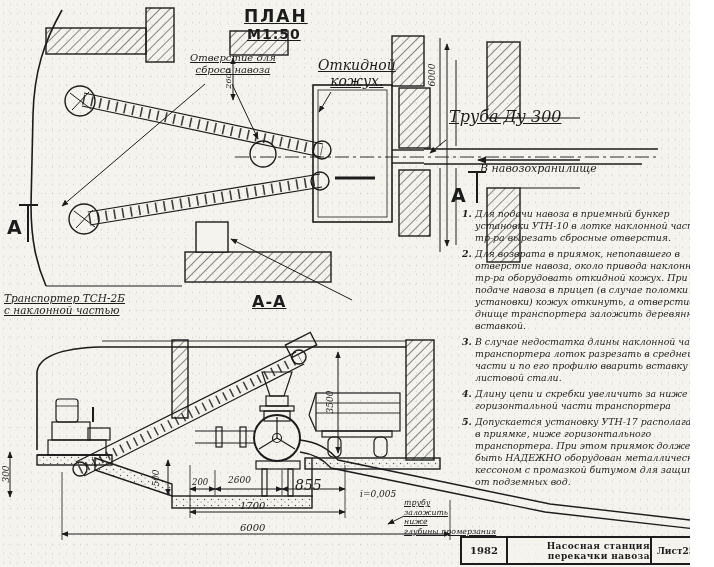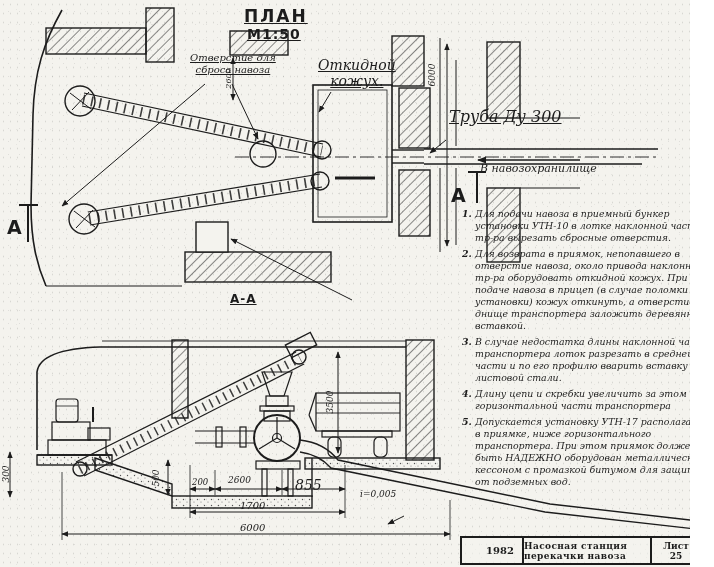--- a/index.html
+++ b/index.html
@@ -26,26 +26,26 @@
     position:absolute; left:462px; top:208px; width:248px;
     font-family:"DejaVu Serif", serif; font-style:italic;
     font-size:9.4px; line-height:12px;
   }
   .note{display:flex; margin-bottom:4px;}
   .note .num{width:13px; flex:0 0 13px; font-weight:bold;}
   .note .txt{flex:1;}
   .titleblock{
     position:absolute; left:460px; top:536px; width:242px; height:29px;
     display:flex; border:2px solid #1c1c1c; box-sizing:border-box;
-    font-family:"DejaVu Serif", serif; font-weight:bold; background:rgba(244,243,238,.6);padding-left:16px;
+    font-family:"DejaVu Serif", serif; font-weight:bold; background:rgba(244,243,238,.6);
   }
   .tb-cell{display:flex; align-items:center; justify-content:center; box-sizing:border-box;}
   .tb-year{width:46px; border-right:2px solid #1c1c1c; font-size:10px;}
-  .tb-title{flex:1; border-right:2px solid #1c1c1c; font-size:9px; letter-spacing:.4px; text-align:left;}
-  .tb-sheet{width:48px; flex-direction:column; font-size:9px; line-height:10px;}
+  .tb-title{flex:1; border-right:2px solid #1c1c1c; font-size:9px; letter-spacing:.4px; text-align:right;}
+  .tb-sheet{width:48px; flex-direction:row; font-size:9px; line-height:10px;}
 </style>
 </head>
 <body>
 
 <div id="page">
 
   <svg width="714" height="567" viewBox="0 0 714 567">
     <defs>
       <pattern id="hatch" width="7" height="7" patternUnits="userSpaceOnUse" patternTransform="rotate(45)">
         <line x1="0" y1="0" x2="0" y2="7" stroke="#2a2a2a" stroke-width="1.1"></line>
@@ -245,57 +245,63 @@
   <div class="abs hand hand-u" style="left:190px; top:52px; font-size:10px; text-align:center;">Отверстие для
 сброса навоза</div>
 
   <div class="abs hand hand-u" style="left:318px; top:57px; font-size:14px; text-align:center;">Откидной
 кожух.</div>
 
   <div class="abs hand hand-u" style="left:438px; top:108px; font-size:16px;margin-left:11px;">Труба Ду 300</div>
 
   <div class="abs hand" style="left:480px; top:163px; font-size:11px;">В навозохранилище</div>
 
-
-
-  <div class="abs blockhand" style="left:230px; top:292px; font-size:12px; text-decoration:underline; letter-spacing:1px;">А-А</div>
+  <div class="abs hand hand-u" style="left:4px; top:292px; font-size:10.5px;">Транспортер ТСН-2Б
+с наклонной частью</div>
+
+
+  <div class="abs blockhand" style="left:252px; top:292px; font-size:16px; text-decoration:underline; letter-spacing:1px;">А-А</div>
 
   <div class="abs blockhand" style="left:7px; top:216px; font-size:19px;">А</div>
   <div class="abs blockhand" style="left:451px; top:184px; font-size:19px;">А</div>
 
   <div class="abs dim rot" style="left:412px; top:70px; width:40px;">6000</div>
   <div class="abs dim rot" style="left:208px; top:74px; width:40px; font-size:8px;">2600</div>
   <div class="abs dim rot" style="left:310px; top:397px; width:40px;">3500</div>
   <div class="abs dim rot" style="left:136px; top:473px; width:40px;">500</div>
   <div class="abs dim rot" style="left:-14px; top:469px; width:40px;">300</div>
 
   <div class="abs dim" style="left:192px; top:477px; font-size:8.5px;">200</div>
   <div class="abs dim" style="left:228px; top:475px;">2600</div>
   <div class="abs dim" style="left:295px; top:477px; font-size:14px;">855</div>
   <div class="abs dim" style="left:240px; top:500px; font-size:10px;">1700</div>
   <div class="abs dim" style="left:240px; top:522px; font-size:10px;">6000</div>
   <div class="abs dim" style="left:360px; top:489px;">i=0,005</div>
 
+  <div class="abs hand" style="left:404px; top:498px; font-size:7.8px; line-height:9.5px; text-decoration:underline;">трубу
+заложить
+ниже
+глубины промерзания</div>
 
   <div class="notes">
     <div class="note">
       <span class="num">1.</span>
       <span class="txt">Для подачи навоза в приемный бункер установки УТН-10 в лотке наклонной части тр-ра вырезать сбросные отверстия.</span>
     </div>
     <div class="note">
       <span class="num">2.</span>
       <span class="txt">Для возврата в приямок, непопавшего в отверстие навоза, около привода наклонного тр-ра оборудовать откидной кожух. При подаче навоза в прицеп (в случае поломки установки) кожух откинуть, а отверстие в днище транспортера заложить деревянной вставкой.</span>
     </div>
     <div class="note">
       <span class="num">3.</span>
       <span class="txt">В случае недостатка длины наклонной части транспортера лоток разрезать в средней части и по его профилю вварить вставку из листовой стали.</span>
     </div>
     <div class="note">
       <span class="num">4.</span>
-      <span class="txt">Длину цепи и скребки увеличить за этом горизонтальной части транспортера</span>
+      <span class="txt">Длину цепи и скребки увеличить за ниже горизонтальной части транспортера</span>
     </div>
     <div class="note">
       <span class="num">5.</span>
       <span class="txt">Допускается установку УТН-17 располагать в приямке, ниже горизонтального транспортера. При этом приямок должен быть НАДЕЖНО оборудован металлическим кессоном с промазкой битумом для защиты от подземных вод.</span>
     </div>
   </div>
 
   <div class="titleblock">
     <div class="tb-cell tb-year">1982</div>
     <div class="tb-cell tb-title">Насосная станция перекачки навоза</div>

